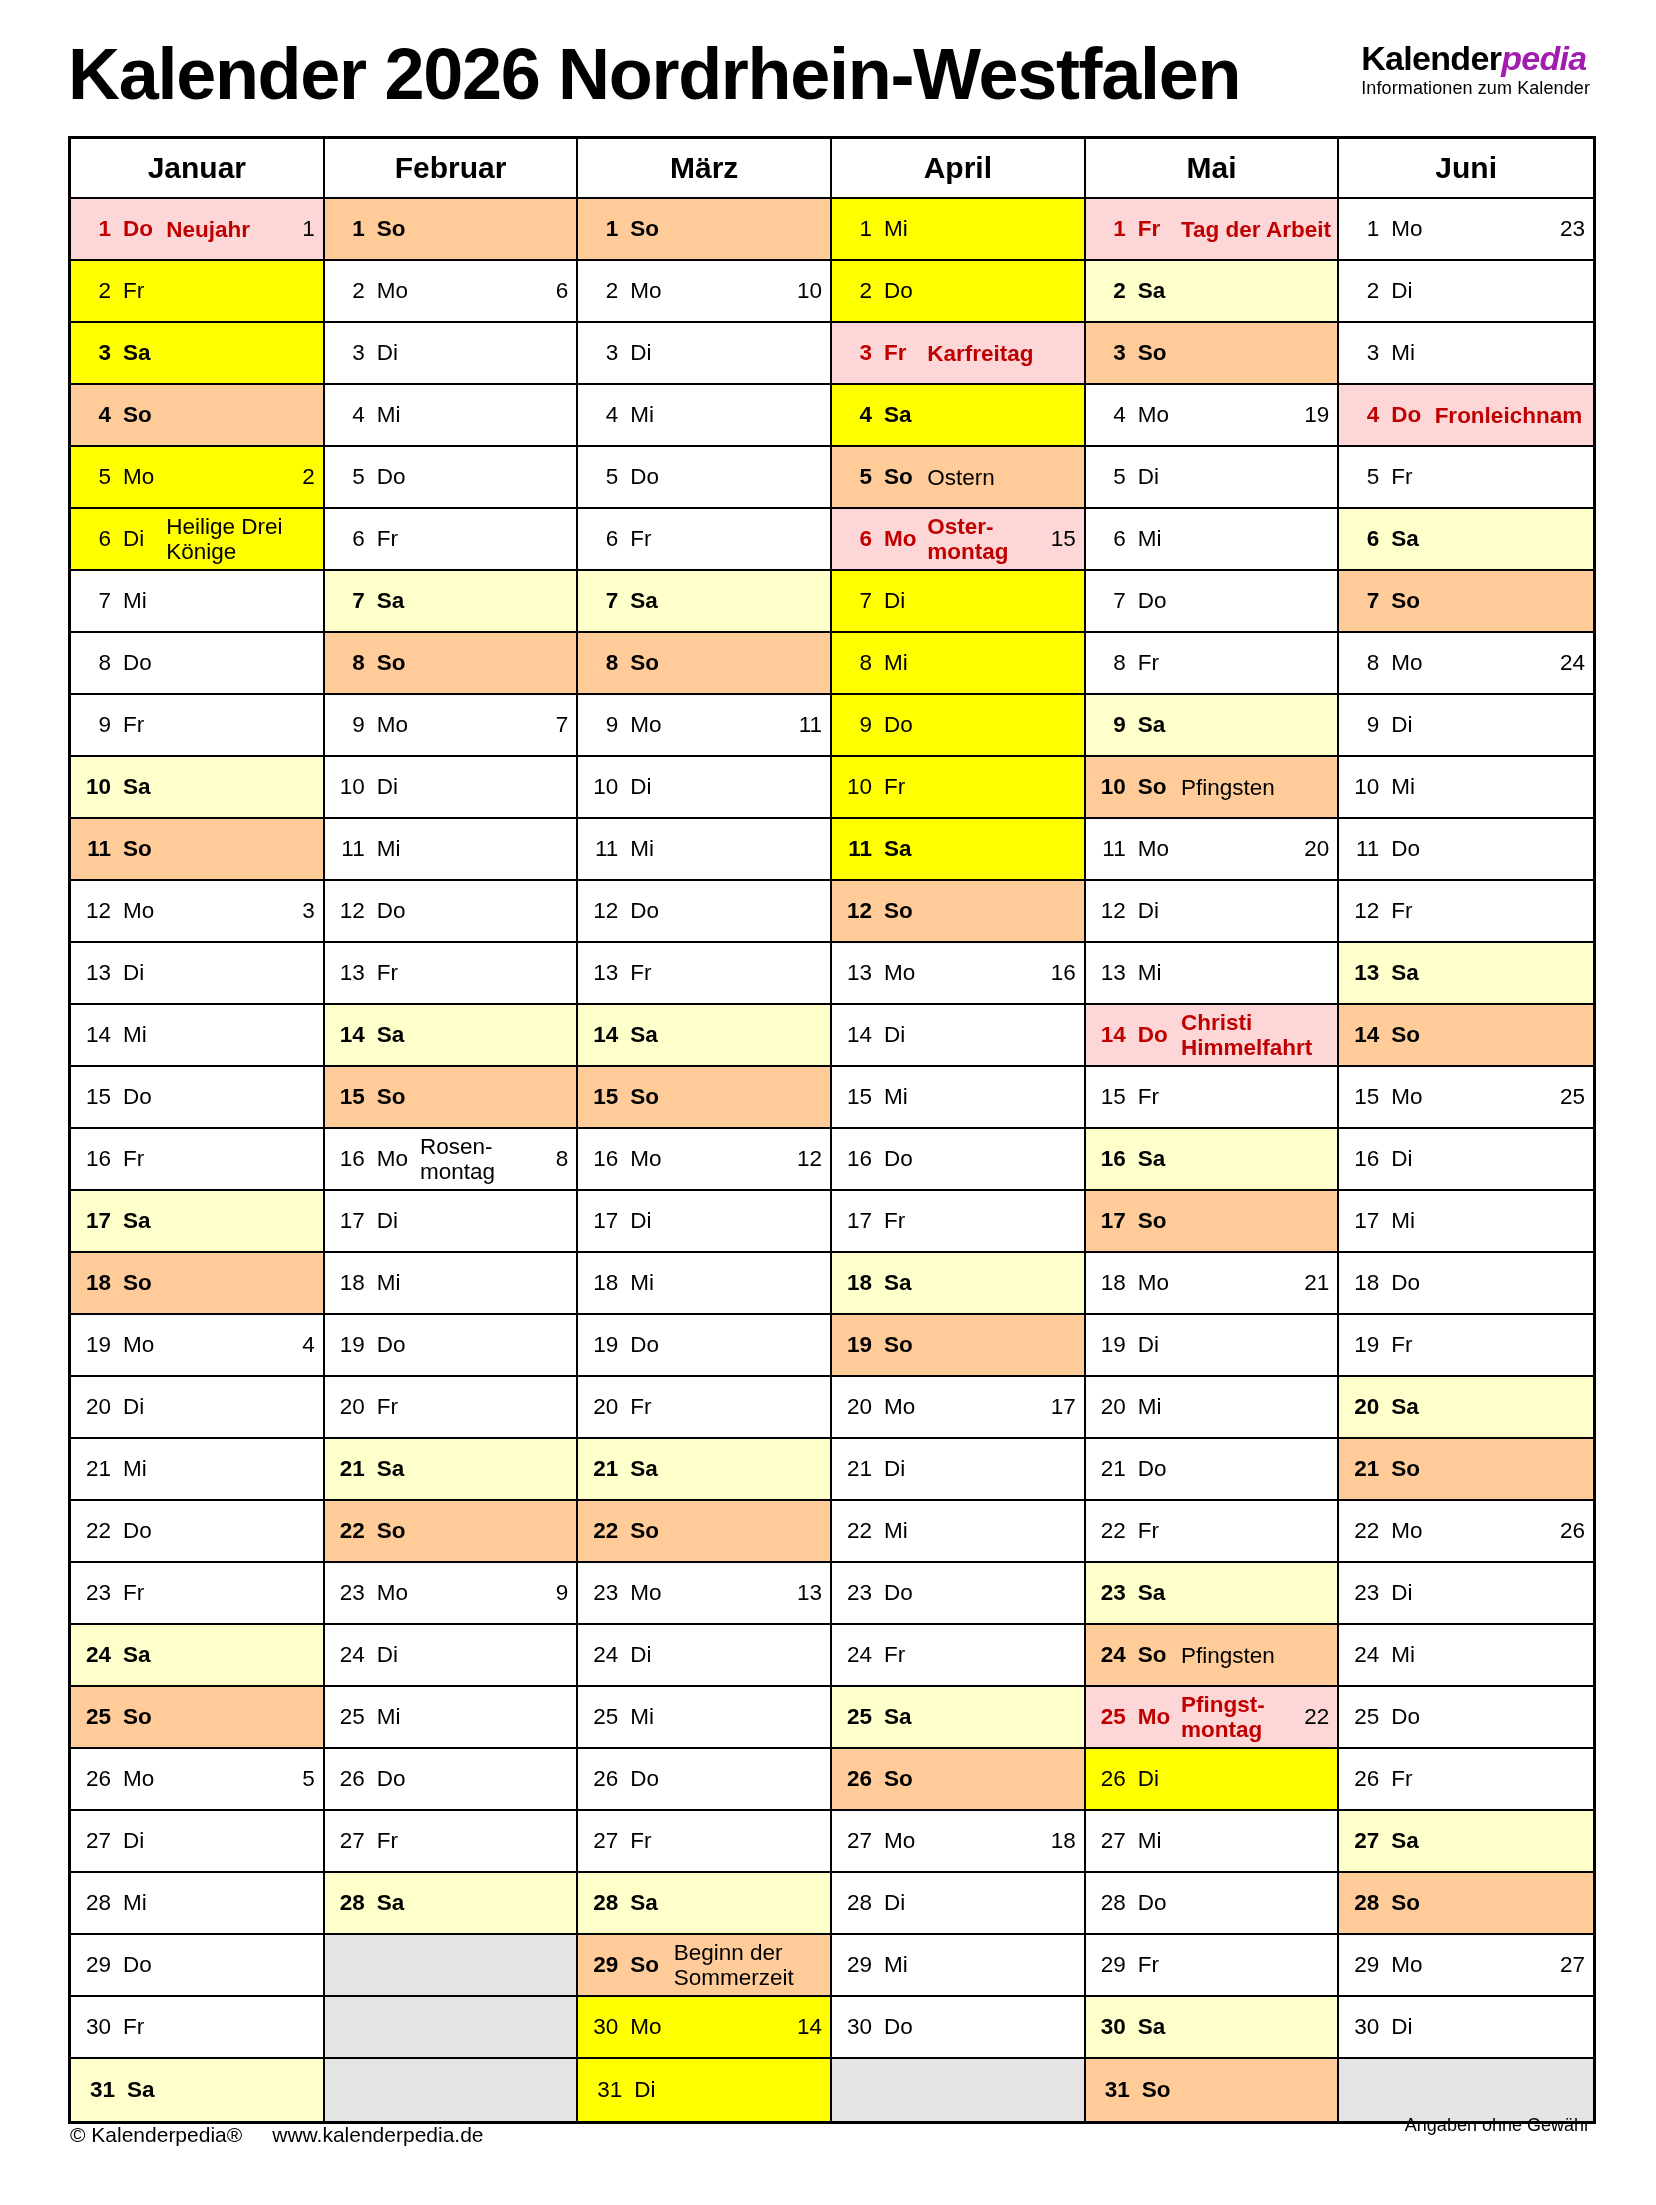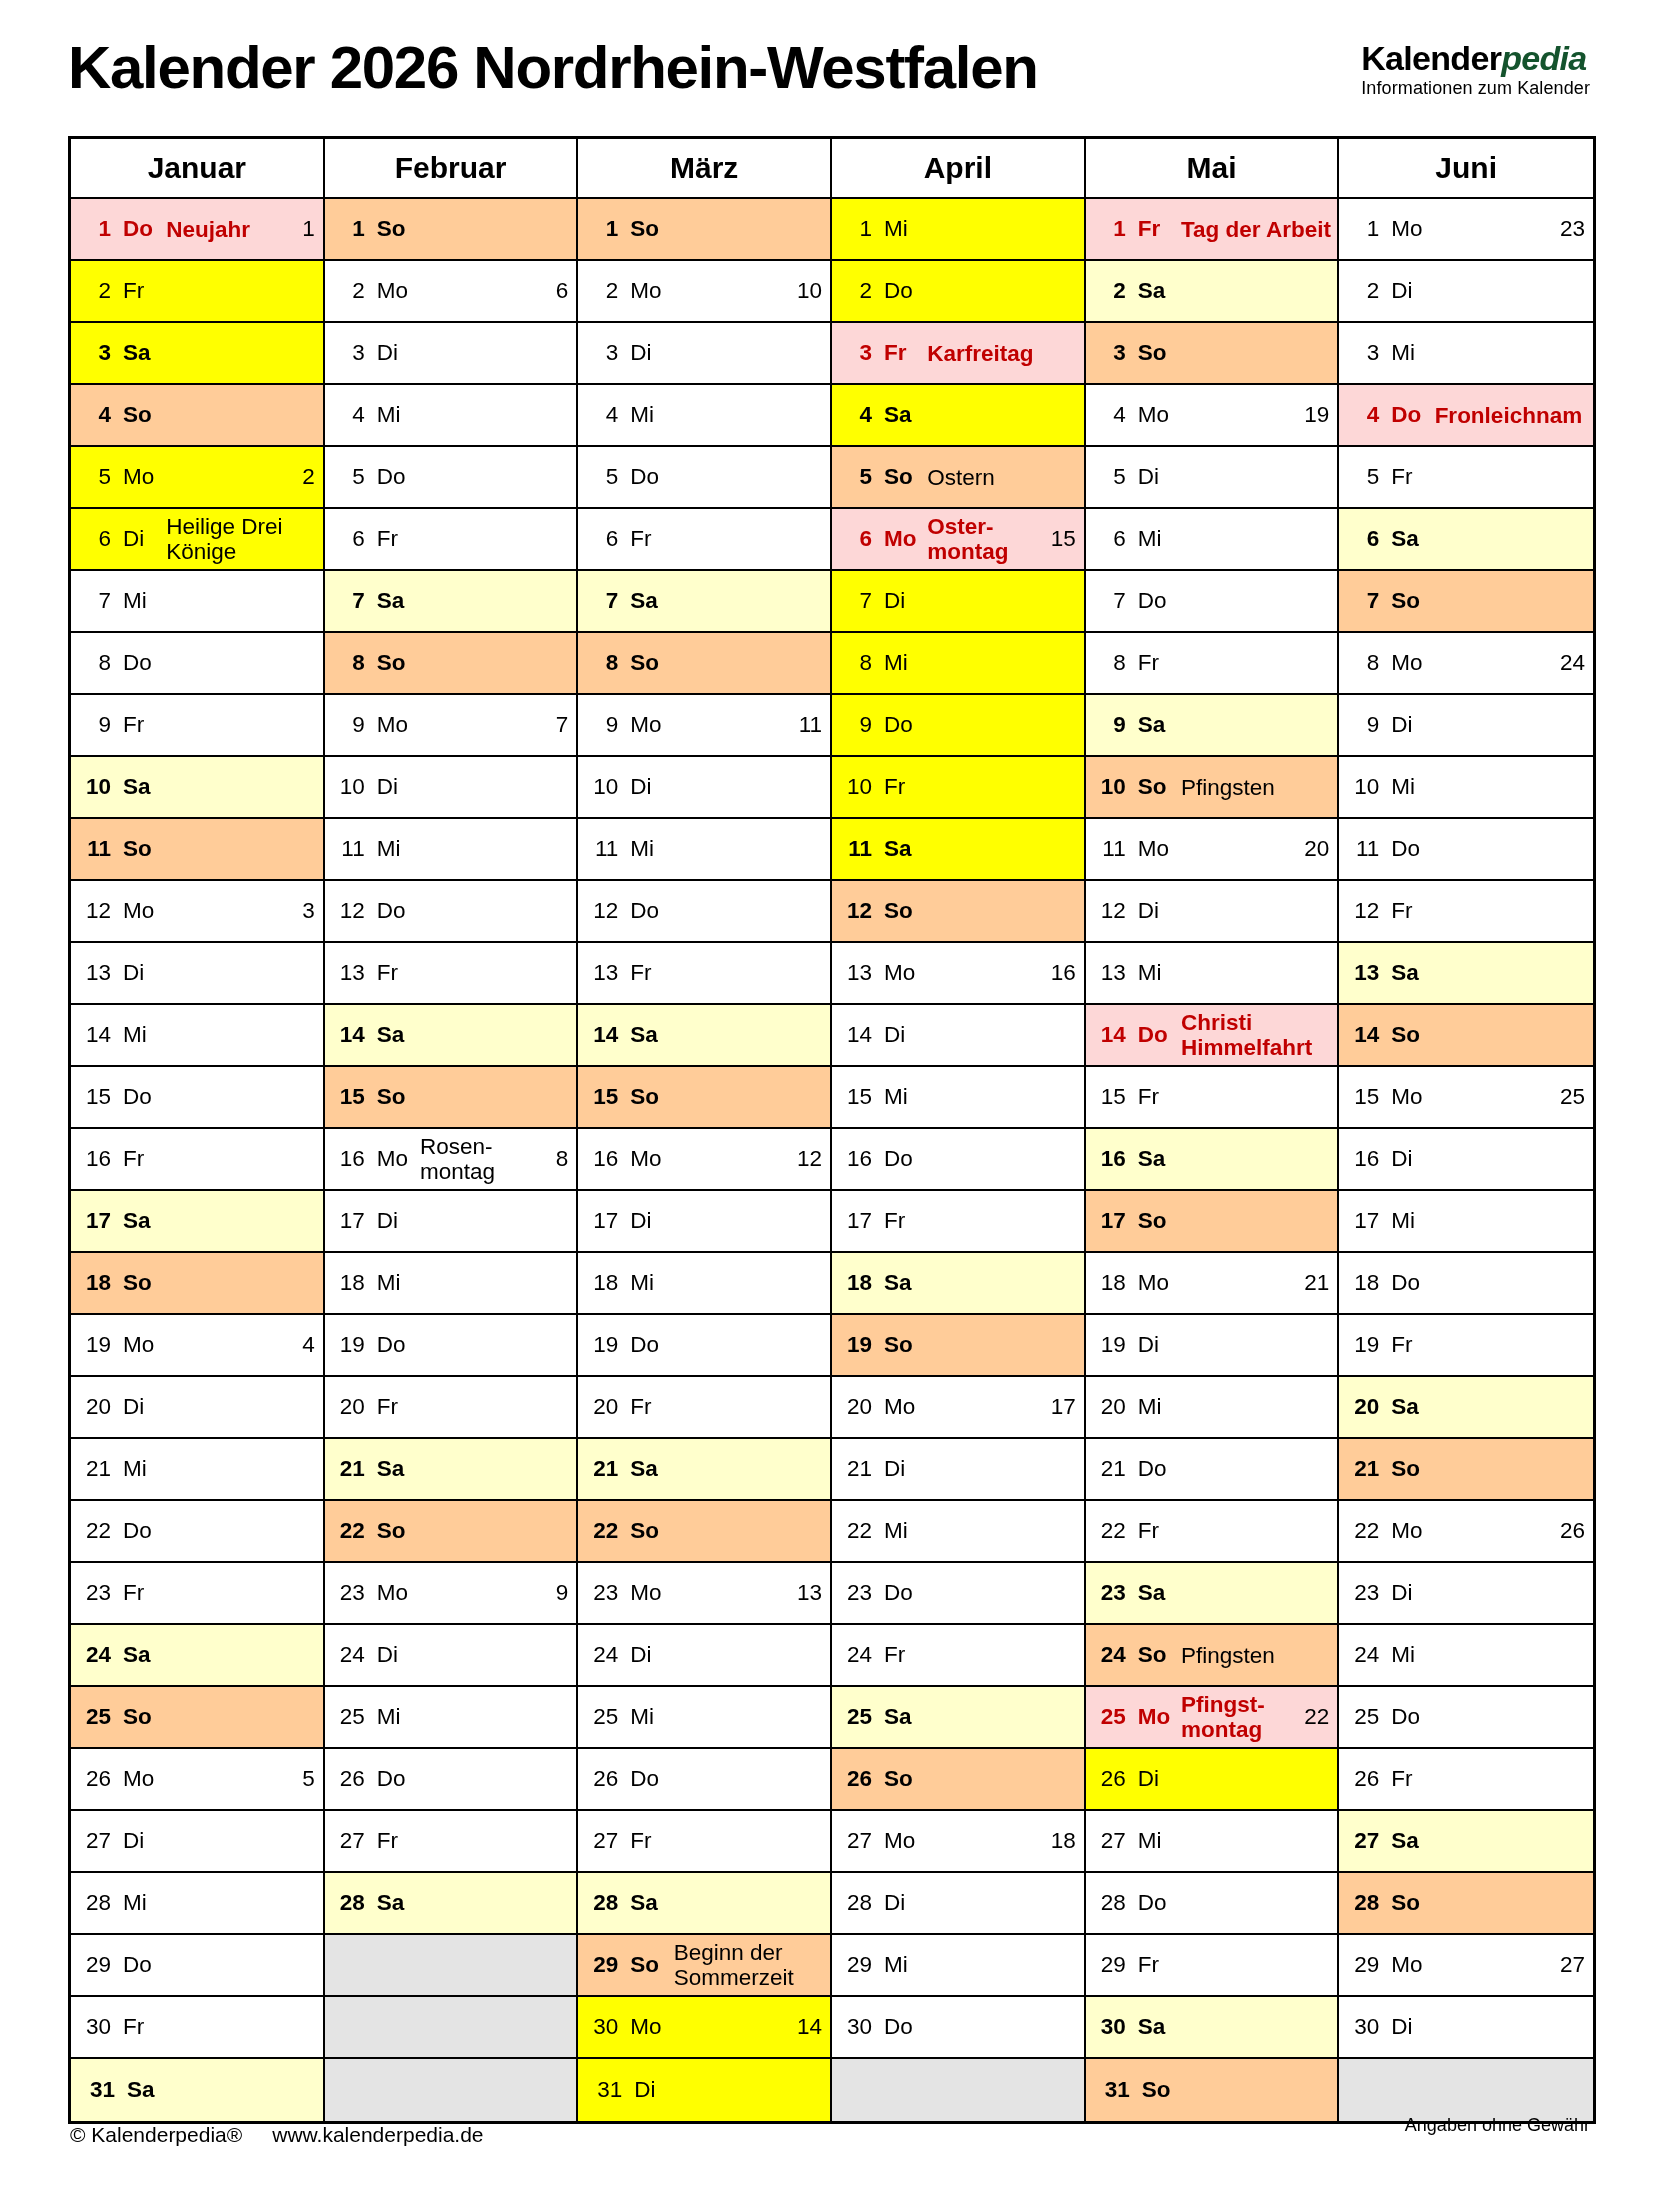--- a/index.html
+++ b/index.html
@@ -4,21 +4,21 @@
 <style>
   html,body{margin:0;padding:0;}
   body{
     width:1657px;height:2205px;background:#ffffff;position:relative;
     font-family:"Liberation Sans","DejaVu Sans",sans-serif;color:#000;
     overflow:hidden;
   }
   
   .page-title{
     position:absolute;left:68px;top:33px;
-    font-size:60px;font-weight:bold;letter-spacing:-1.3px;white-space:nowrap;
+    font-size:72px;font-weight:bold;letter-spacing:-1.3px;white-space:nowrap;
   }
   .logo{
     position:absolute;right:67px;top:41px;text-align:left;
   }
   .logo .brand{font-size:34px;font-weight:bold;letter-spacing:-0.7px;line-height:1.05;}
   .logo .brand .red{font-style:italic;}
   .logo .sub{font-size:18px;margin-top:1.3px;letter-spacing:0.1px;}
   
   .calendar{
     position:absolute;left:68px;top:136px;width:1522px;
@@ -58,21 +58,21 @@
   }
   
   .footer-left{
     position:absolute;left:70px;top:2123px;font-size:21px;white-space:nowrap;
   }
   .footer-left .site{margin-left:30px;}
   .footer-right{
     position:absolute;right:67px;top:2115px;font-size:18px;
   }
 </style>
-<style>.cell.su{background:#FFCC99;}.cell.sa{background:#FFFFCC;}.cell.ho{background:#FDD7D7;}.cell.va{background:#FFFF00;}.cell.empty{background:#E4E4E4;}.cell.ho .num,.cell.ho .wd,.note.red{color:#C00000;}.logo .brand .red{color:#14532d;}</style></head>
+<style>.cell.su{background:#FFCC99;}.cell.sa{background:#FFFFCC;}.cell.ho{background:#FDD7D7;}.cell.va{background:#FFFF00;}.cell.empty{background:#E4E4E4;}.cell.ho .num,.cell.ho .wd,.note.red{color:#C00000;}.logo .brand .red{color:#a21caf;}</style></head>
 <body>
 
 <div class="page-title">Kalender 2026 Nordrhein-Westfalen</div>
 
 <div class="logo">
   <div class="brand"><span>Kalender</span><span class="red">pedia</span></div>
   <div class="sub">Informationen zum Kalender</div>
 </div>
 
 <div class="calendar">

